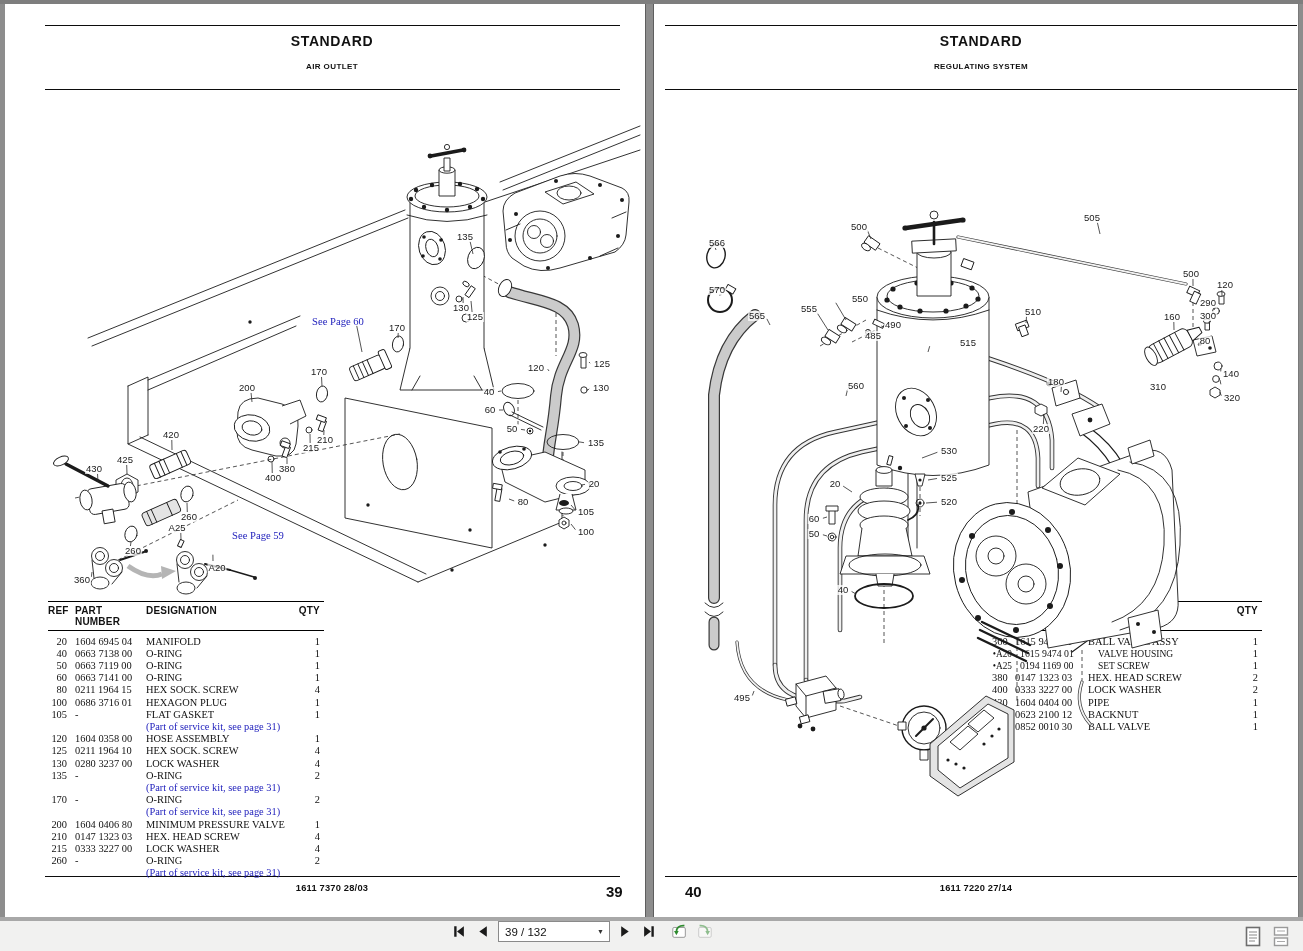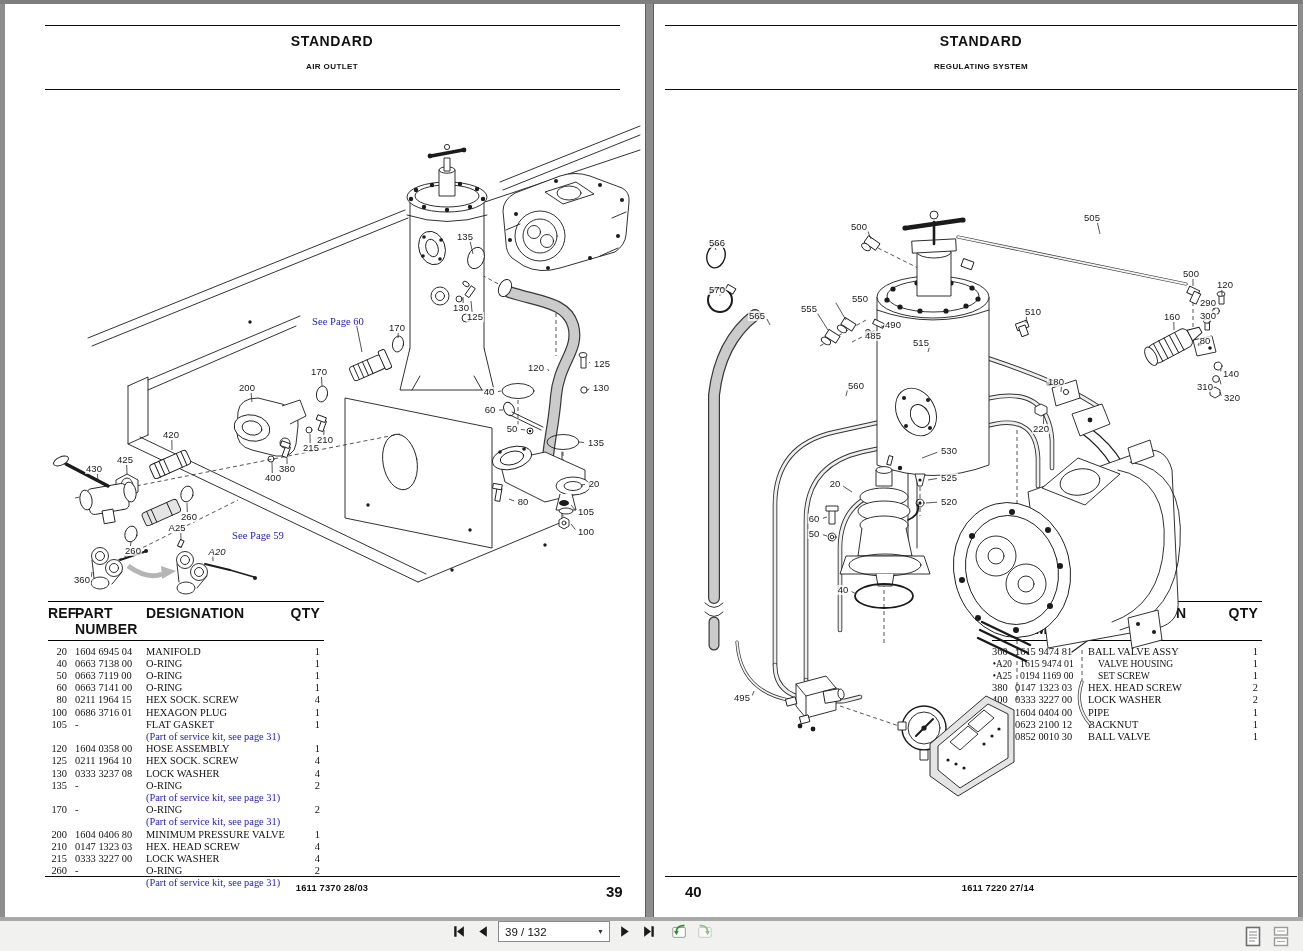--- a/index.html
+++ b/index.html
@@ -10,21 +10,21 @@
   #page-left{left:5px;width:640px;border-right:1px solid #5e5e5e;}
   #page-right{left:653px;width:644px;border-left:1px solid #5e5e5e;border-right:1px solid #7a7a7a;}
   .rule{position:absolute;height:1.4px;background:#0c0c0c;}
   .title{position:absolute;transform:translateX(-50%);font-size:14px;font-weight:bold;letter-spacing:.6px;}
   .subtitle{position:absolute;transform:translateX(-50%);font-size:8px;font-weight:bold;letter-spacing:.4px;}
   .footer-doc{position:absolute;transform:translateX(-50%);font-size:9.3px;font-weight:bold;letter-spacing:.2px;}
   .pageno{position:absolute;font-size:15px;font-weight:bold;}
   
   .ptable{position:absolute;}
   .thead{display:grid;border-top:1.2px solid #000;border-bottom:1.2px solid #000;
-         font-size:14px;font-weight:bold;letter-spacing:.2px;padding:2.5px 0 3px 0;}
+         font-size:10px;font-weight:bold;letter-spacing:.2px;padding:2.5px 0 3px 0;}
   .tbody{margin-top:5px;font-family:"Liberation Serif",serif;font-size:10.4px;line-height:12.2px;}
   .trow{display:grid;}
   #left-table .thead,#left-table .trow{grid-template-columns:27px 71px 1fr 34px;}
   #right-table .thead,#right-table .trow{grid-template-columns:23px 73px 1fr 34px;}
   .c-ref{text-align:right;padding-right:8px;}
   .c-qty{text-align:right;padding-right:4px;}
   .h-qty{text-align:right;padding-right:4px;}
   .trow.sub .c-ref{padding-right:3px;font-size:9.3px;}
   .trow.sub .c-part{padding-left:5px;font-size:9.8px;}
   .trow.sub .c-desig{padding-left:10px;font-size:9.5px;}
@@ -139,21 +139,21 @@
               <span class="c-qty">1</span>
             </div>
             <div class="trow">
               <span class="c-ref">125</span>
               <span class="c-part">0211 1964 10</span>
               <span class="c-desig">HEX SOCK. SCREW</span>
               <span class="c-qty">4</span>
             </div>
             <div class="trow">
               <span class="c-ref">130</span>
-              <span class="c-part">0333 3237 08</span>
+              <span class="c-part">0280 3237 00</span>
               <span class="c-desig">LOCK WASHER</span>
               <span class="c-qty">4</span>
             </div>
             <div class="trow">
               <span class="c-ref">135</span>
               <span class="c-part">-</span>
               <span class="c-desig">O-RING</span>
               <span class="c-qty">2</span>
             </div>
             <div class="trow">
@@ -208,21 +208,21 @@
       </div>
     </div>
 
     <div class="page" id="page-right">
       <div class="rule" style="left:11px;top:21px;width:632px;"></div>
       <div class="title" style="left:327px;top:29px;">STANDARD</div>
       <div class="subtitle" style="left:327px;top:58px;">REGULATING SYSTEM</div>
       <div class="rule" style="left:11px;top:85px;width:632px;"></div>
       <div class="rule" style="left:11px;top:872px;width:632px;"></div>
       <div class="pageno" style="left:31px;top:879px;">40</div>
-      <div class="footer-doc" style="left:344px;top:879px;">1611 7220 27/14</div>
+      <div class="footer-doc" style="left:322px;top:879px;">1611 7220 27/14</div>
       <div class="ptable" id="right-table" style="left:-312px;top:597px;width:270px;margin-left:650px;">
         <div class="thead">
           <span>REF</span>
           <span>PART NUMBER</span>
           <span>DESIGNATION</span>
           <span class="h-qty">QTY</span>
         </div>
         <div class="tbody" id="right-table-rows">
             <div class="trow">
               <span class="c-ref">360</span>
@@ -782,43 +782,43 @@
       <div class="dlabel" style="left: 171px; top: 435px;">420</div>
       <div class="dlabel" style="left: 125px; top: 460px;">425</div>
       <div class="dlabel" style="left: 94px; top: 469px;">430</div>
       <div class="dlabel" style="left: 325px; top: 440px;">210</div>
       <div class="dlabel" style="left: 311px; top: 448px;">215</div>
       <div class="dlabel" style="left: 287px; top: 469px;">380</div>
       <div class="dlabel" style="left: 273px; top: 478px;">400</div>
       <div class="dlabel" style="left: 189px; top: 517px;">260</div>
       <div class="dlabel" style="left: 133px; top: 551px;">260</div>
       <div class="dlabel" style="left: 177px; top: 528px;">A25</div>
-      <div class="dlabel" style="left: 217px; top: 552px; font-style: italic;">A20</div>
+      <div class="dlabel" style="left: 217px; top: 568px;">A20</div>
       <div class="dlabel link" style="left: 258px; top: 536px; pointer-events: auto;">See Page 59</div>
       <div class="dlabel" style="left: 82px; top: 580px;">360</div>
       <div class="dlabel" style="left: 717px; top: 243px;">566</div>
       <div class="dlabel" style="left: 717px; top: 290px;">570</div>
       <div class="dlabel" style="left: 757px; top: 316px;">565</div>
       <div class="dlabel" style="left: 809px; top: 309px;">555</div>
       <div class="dlabel" style="left: 828px; top: 299px; margin-left: 32px;">550</div>
       <div class="dlabel" style="left: 859px; top: 227px;">500</div>
       <div class="dlabel" style="left: 893px; top: 325px;">490</div>
       <div class="dlabel" style="left: 873px; top: 336px;">485</div>
-      <div class="dlabel" style="left: 921px; top: 343px;">515</div>
+      <div class="dlabel" style="left: 968px; top: 343px;">515</div>
       <div class="dlabel" style="left: 856px; top: 386px;">560</div>
       <div class="dlabel" style="left: 949px; top: 451px;">530</div>
       <div class="dlabel" style="left: 1092px; top: 218px;">505</div>
       <div class="dlabel" style="left: 1191px; top: 274px;">500</div>
       <div class="dlabel" style="left: 1225px; top: 285px;">120</div>
       <div class="dlabel" style="left: 1208px; top: 303px;">290</div>
       <div class="dlabel" style="left: 1208px; top: 316px;">300</div>
       <div class="dlabel" style="left: 1172px; top: 317px;">160</div>
       <div class="dlabel" style="left: 1205px; top: 341px;">80</div>
       <div class="dlabel" style="left: 1231px; top: 374px;">140</div>
-      <div class="dlabel" style="left: 1205px; top: 387px;">310</div>
+      <div class="dlabel" style="left: 1158px; top: 387px;">310</div>
       <div class="dlabel" style="left: 1232px; top: 398px;">320</div>
       <div class="dlabel" style="left: 1033px; top: 312px;">510</div>
       <div class="dlabel" style="left: 1056px; top: 382px;">180</div>
       <div class="dlabel" style="left: 1041px; top: 429px;">220</div>
       <div class="dlabel" style="left: 949px; top: 478px;">525</div>
       <div class="dlabel" style="left: 949px; top: 502px;">520</div>
       <div class="dlabel" style="left: 835px; top: 484px;">20</div>
       <div class="dlabel" style="left: 814px; top: 519px;">60</div>
       <div class="dlabel" style="left: 814px; top: 534px;">50</div>
       <div class="dlabel" style="left: 843px; top: 590px;">40</div>

